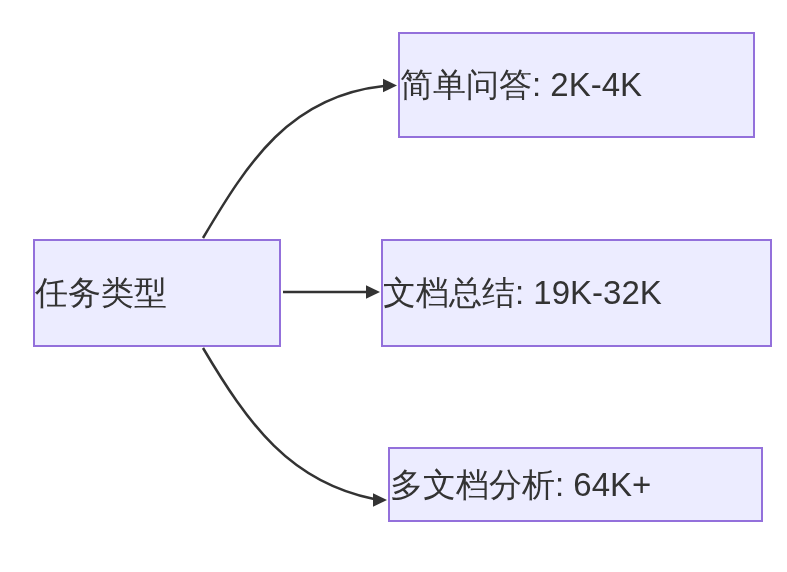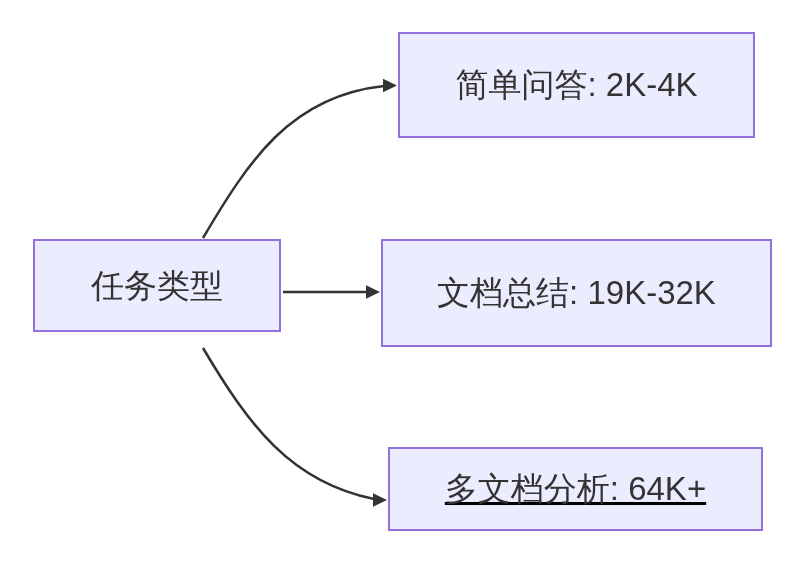--- a/index.html
+++ b/index.html
@@ -23,33 +23,33 @@
     height: 572px;
     pointer-events: none;
   }
   .node {
     position: absolute;
     box-sizing: border-box;
     background: #ECECFF;
     border: 2px solid #9370DB;
     display: flex;
     align-items: center;
-    justify-content: center;
+    justify-content: flex-start;
   }
   .node-label {
     color: #333333;
     font-size: 33px;
     line-height: 1.2;
     white-space: nowrap;
     text-align: center;
   }
-  .node-root   { left: 33px;  top: 239px; width: 248px; height: 93px; }
+  .node-root   { left: 33px;  top: 239px; width: 248px; height: 108px; }
   .node-top    { left: 398px; top: 32px;  width: 357px; height: 106px; }
   .node-middle { left: 381px; top: 239px; width: 391px; height: 108px; }
-  .node-bottom { left: 388px; top: 447px; width: 375px; height: 84px; text-decoration: underline; }
+  .node-bottom { left: 388px; top: 447px; width: 375px; height: 75px; }
   .edge-path {
     fill: none;
     stroke-width: 2.5px;
   }
 </style>
 </head>
 <body>
 
 <div class="canvas">
 

